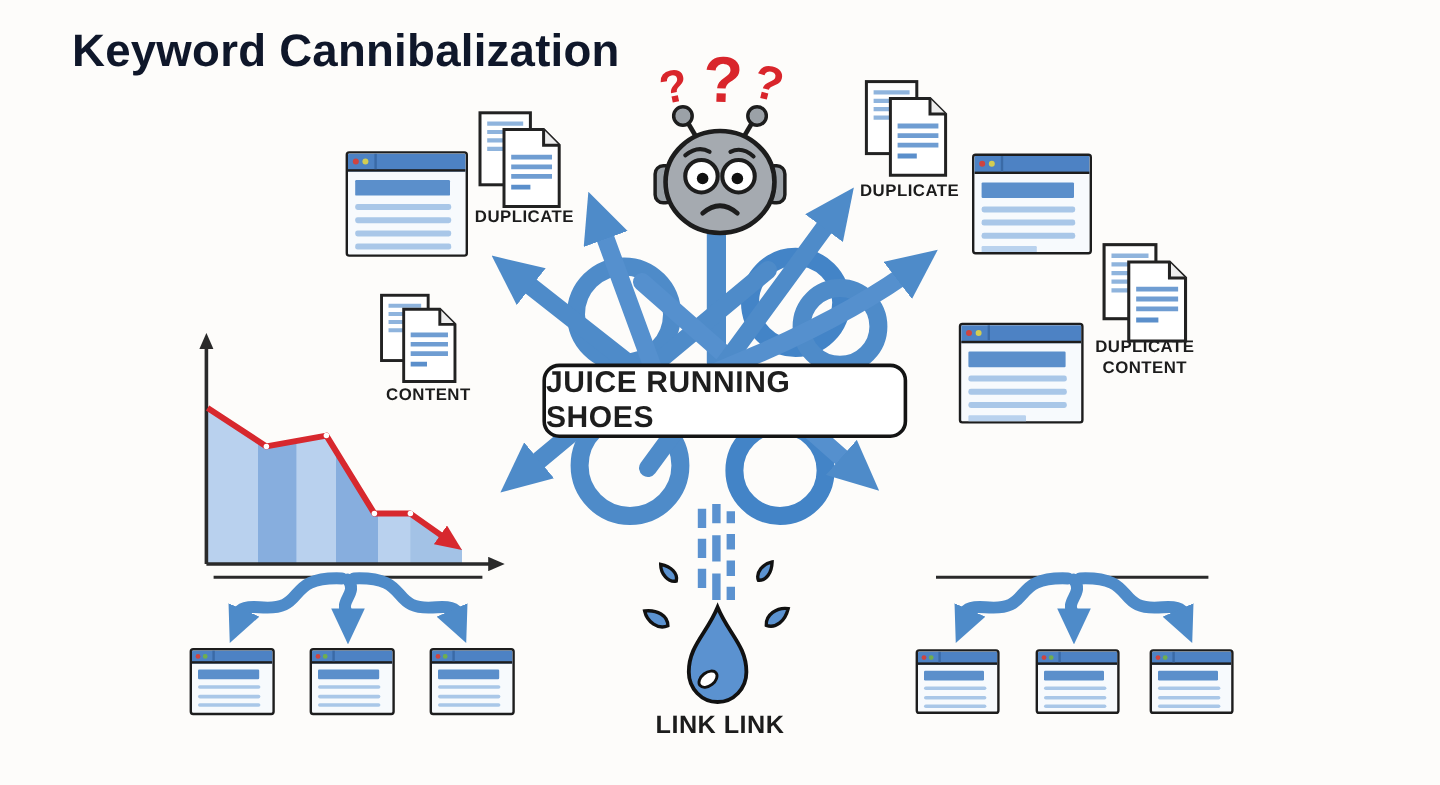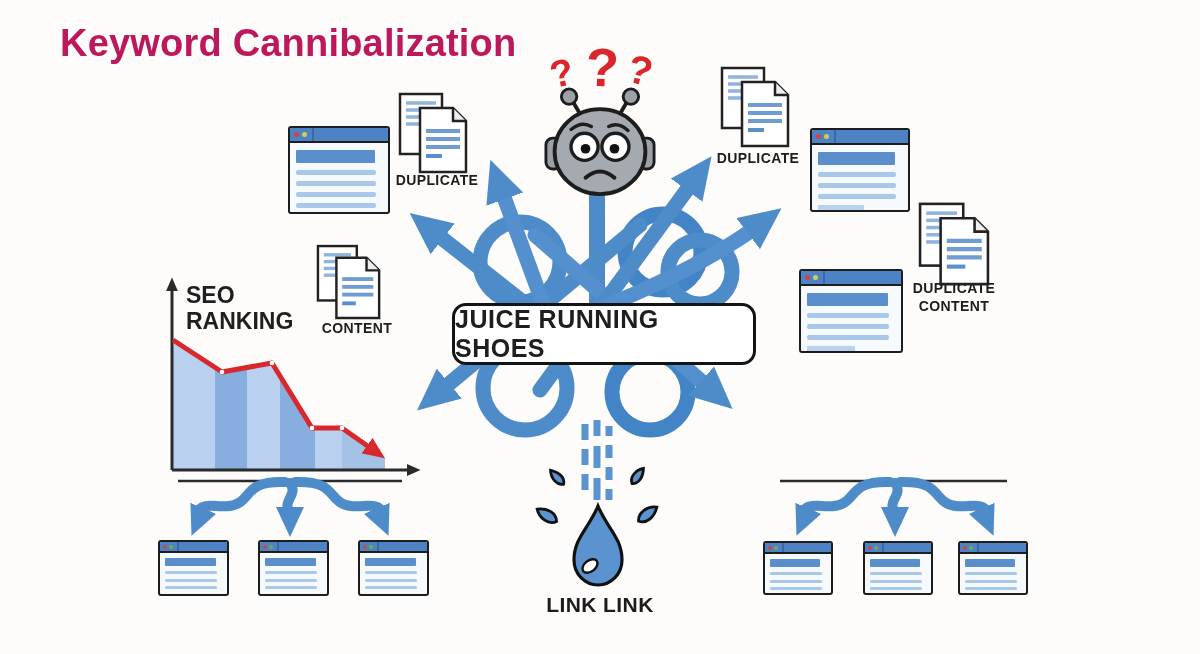--- a/index.html
+++ b/index.html
@@ -3,21 +3,21 @@
 <meta charset="utf-8">
 <style>
   html,body{margin:0;padding:0;background:#e9e9e9;}
   .stage{
     position:relative;width:1200px;height:654px;margin:0 auto;
     background:#fdfcfa;overflow:hidden;
     font-family:"Liberation Sans","DejaVu Sans",sans-serif;color:#1e1e1e;
   }
   .abs{position:absolute;}
   
-  .title{left:60px;top:22px;font-size:38px;font-weight:800;letter-spacing:.2px;color:#be185d;}
+  .title{left:60px;top:22px;font-size:38px;font-weight:800;letter-spacing:.2px;color:#0f172a;}
   
   .qwrap{left:548px;top:40px;width:112px;height:62px;}
   .q{position:absolute;font-weight:800;color:#d9252b;line-height:1;}
   .q1{left:2px;top:14px;font-size:38px;transform:rotate(-12deg);}
   .q2{left:38px;top:0;font-size:54px;transform:rotate(2deg);}
   .q3{left:80px;top:10px;font-size:40px;transform:rotate(14deg);}
   
   .kbox{left:452px;top:303px;width:298px;height:56px;background:#fff;border:3px solid #141414;
     border-radius:14px;display:flex;align-items:center;justify-content:center;z-index:3;}
   .kbox span{font-size:25px;font-weight:800;letter-spacing:.5px;}
@@ -277,21 +277,20 @@
       </g>
       <path d="M34,202 L34,16" stroke="#2a2a2a" stroke-width="3" marker-end="url(#axh)" fill="none"></path>
       <path d="M34,202 L276,202" stroke="#2a2a2a" stroke-width="3" marker-end="url(#axh)" fill="none"></path>
       <path d="M35,72 L84,104 L134,95 L174,160 L204,160 L238,184" fill="none" stroke="#d7282e" stroke-width="5" stroke-linejoin="round" marker-end="url(#rah)"></path>
       <circle cx="84" cy="104" r="2.3" fill="#fff"></circle>
       <circle cx="134" cy="95" r="2.3" fill="#fff"></circle>
       <circle cx="174" cy="160" r="2.3" fill="#fff"></circle>
       <circle cx="204" cy="160" r="2.3" fill="#fff"></circle>
     </svg>
   </div>
-  <div class="abs" style="left:186px;top:283px;width:124px;font-size:23px;font-weight:800;line-height:1.12;z-index:2;">SEO RANKING</div>
 
   <div class="abs under" style="left:140px;top:474px;">
     <svg width="300" height="64" viewBox="0 0 300 64">
       <defs>
         <marker id="fah" markerUnits="strokeWidth" markerWidth="3" markerHeight="2.8" refX="1.6" refY="1.4" orient="auto">
           <path d="M0,0 L3,1.4 L0,2.8 Z" fill="#4e8bc9"></path>
         </marker>
       </defs>
       <line x1="38" y1="7" x2="262" y2="7" stroke="#2a2a2a" stroke-width="2.5"></line>
       <g fill="none" stroke="#4e8bc9" stroke-width="10" stroke-linecap="round">

